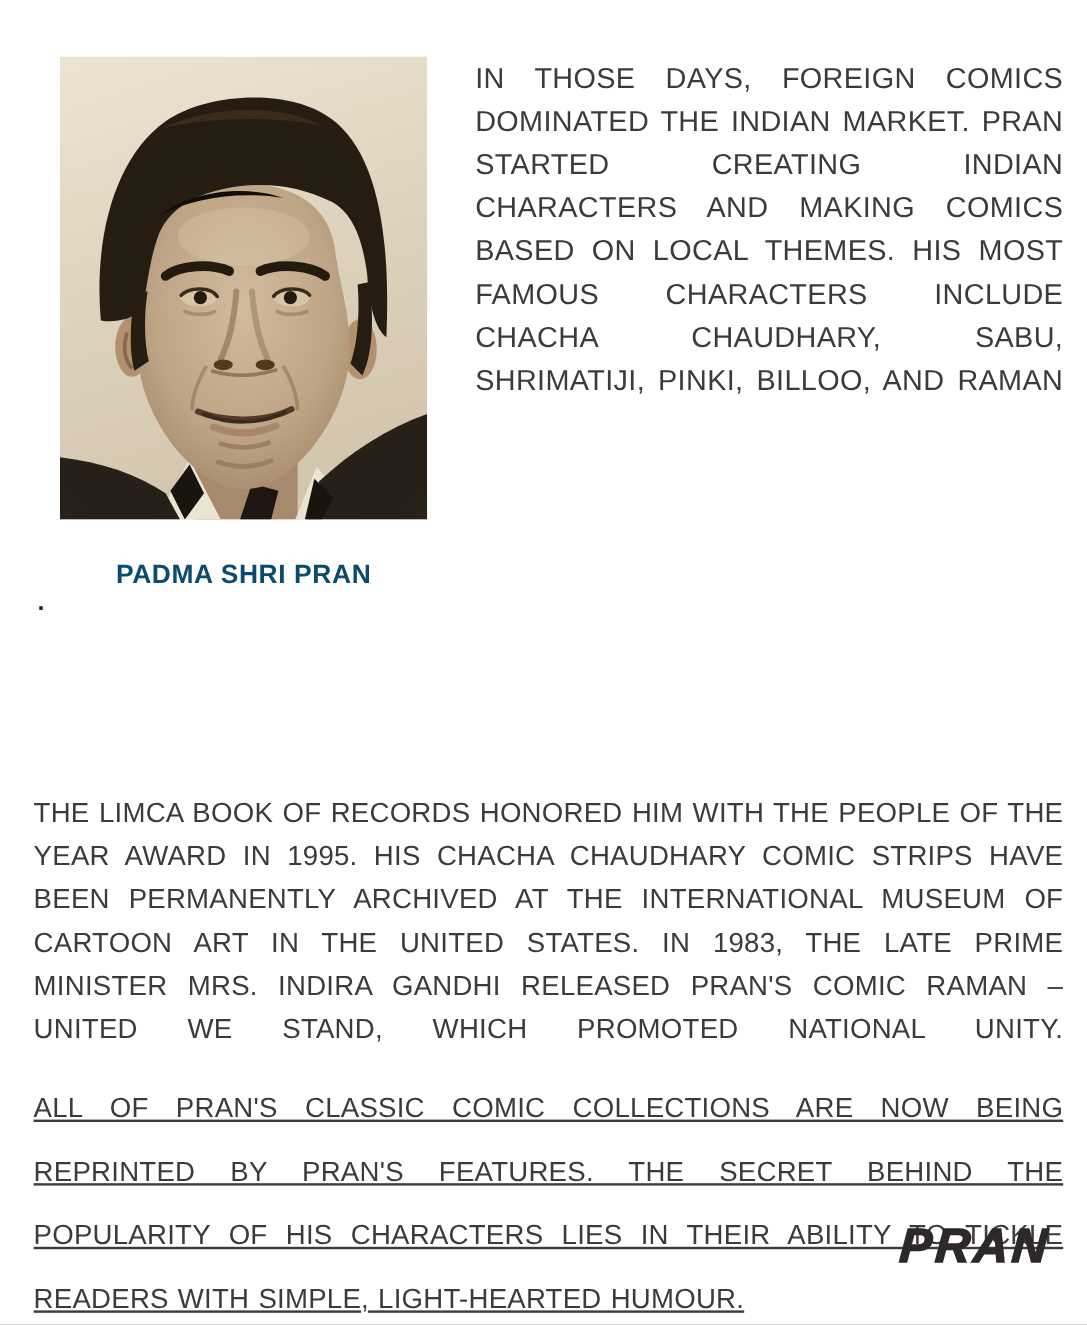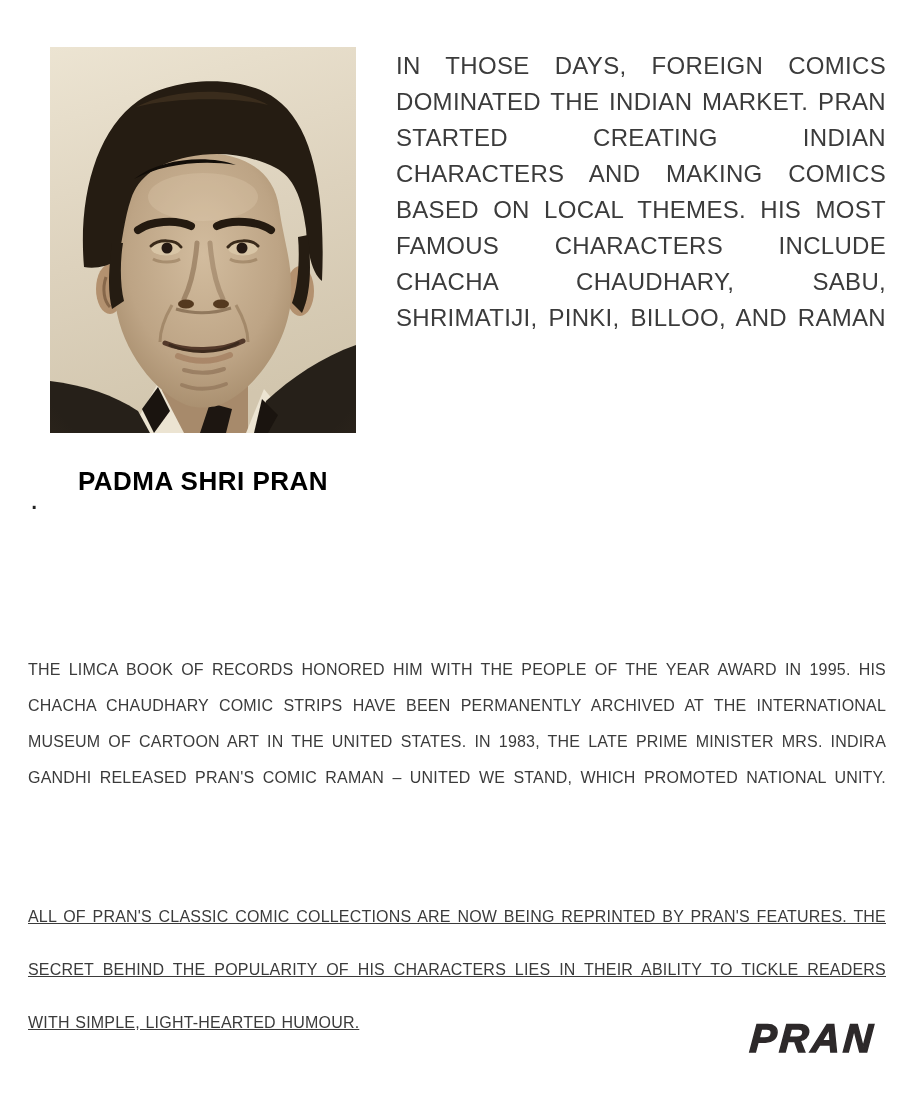--- a/index.html
+++ b/index.html
@@ -19,23 +19,23 @@
     width: 306px; height: 386px;
     margin: 0;
   }
   .photo svg { display: block; width: 100%; height: 100%; }
   .caption {
     position: absolute;
     left: 50px; top: 466px;
     width: 306px;
     text-align: center;
     font-weight: 700;
-    font-size: 26px;
+    font-size: 22px;
     letter-spacing: 0.5px;
-    color: #000000;
+    color: #0c4a6e;
     white-space: nowrap;
   }
   .stray-dot {
     position: absolute;
     left: 30px; top: 484px;
     font-size: 30px;
     line-height: 1;
     color: #222;
   }
   .body-text p { margin: 0; }
@@ -50,21 +50,21 @@
     letter-spacing: 0.3px;
     word-spacing: 1px;
     text-align: justify;
     text-align-last: justify;
   }
   .col-right p + p { margin-top: 15px; font-style: italic; }
   .full-para {
     position: absolute;
     left: 28px;
     width: 858px;
-    font-size: 16px;
+    font-size: 23px;
     letter-spacing: 0.2px;
     word-spacing: 1px;
     text-align: justify;
   }
   .para-awards {
     top: 636px;
     line-height: 36px;
     text-align-last: justify;
   }
   .para-reprints {

